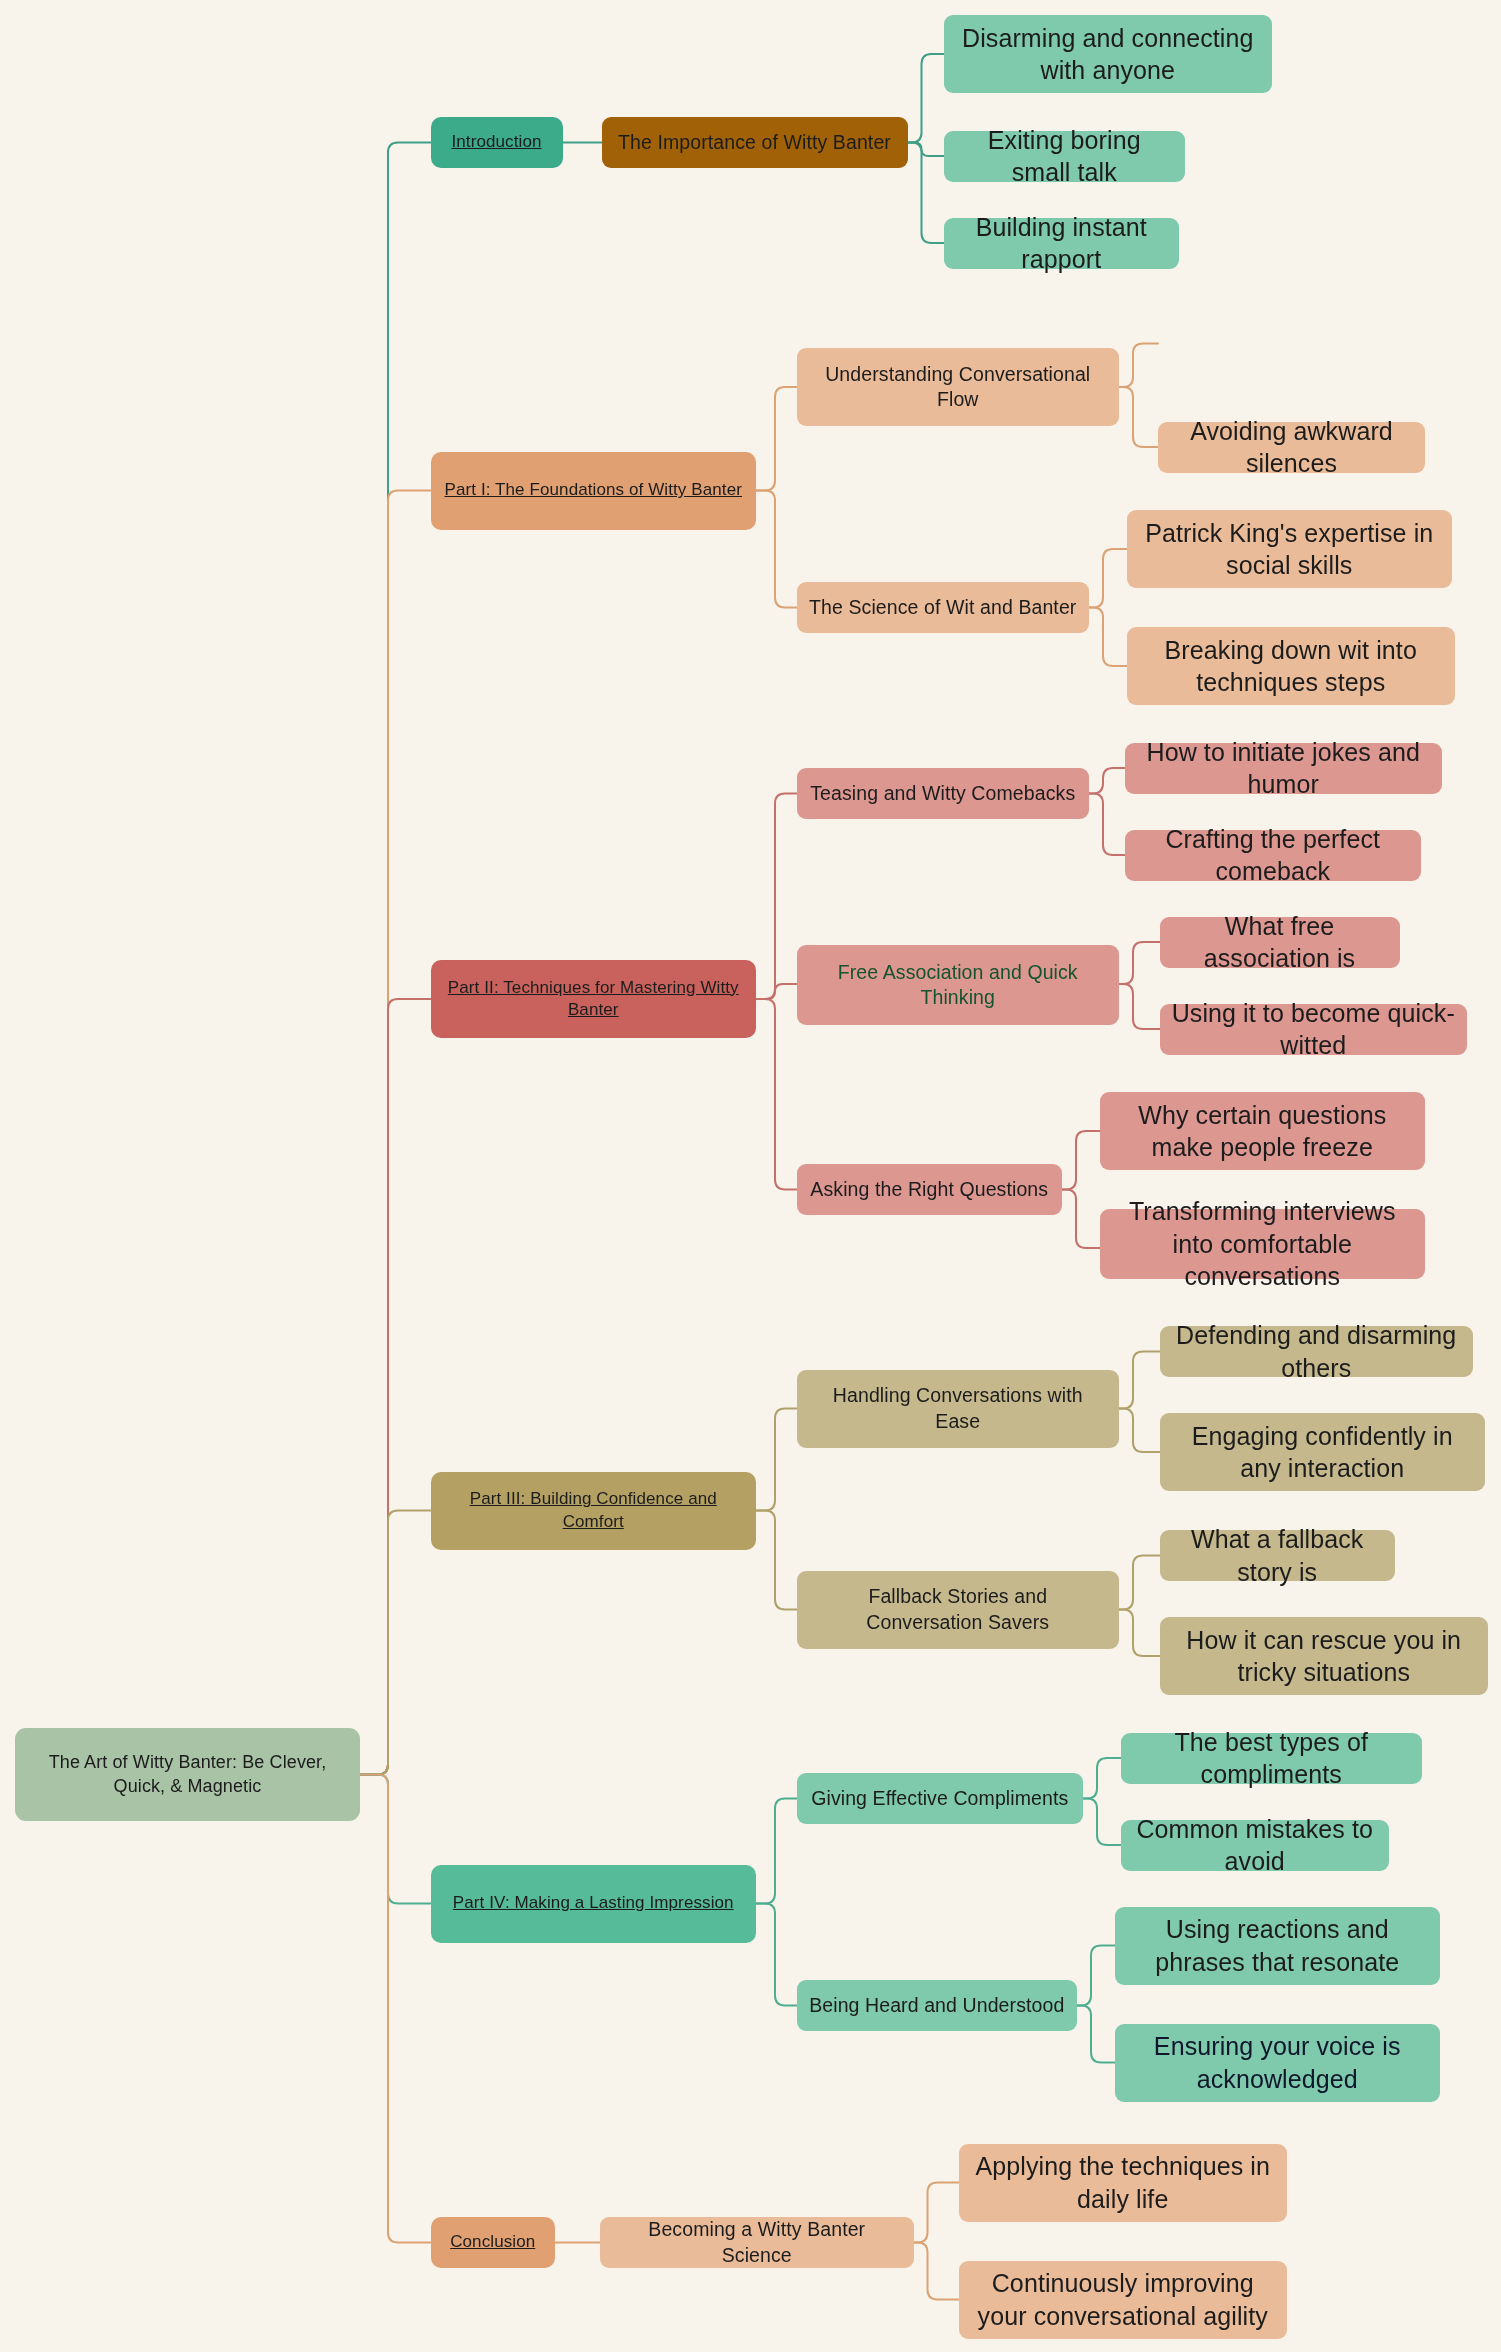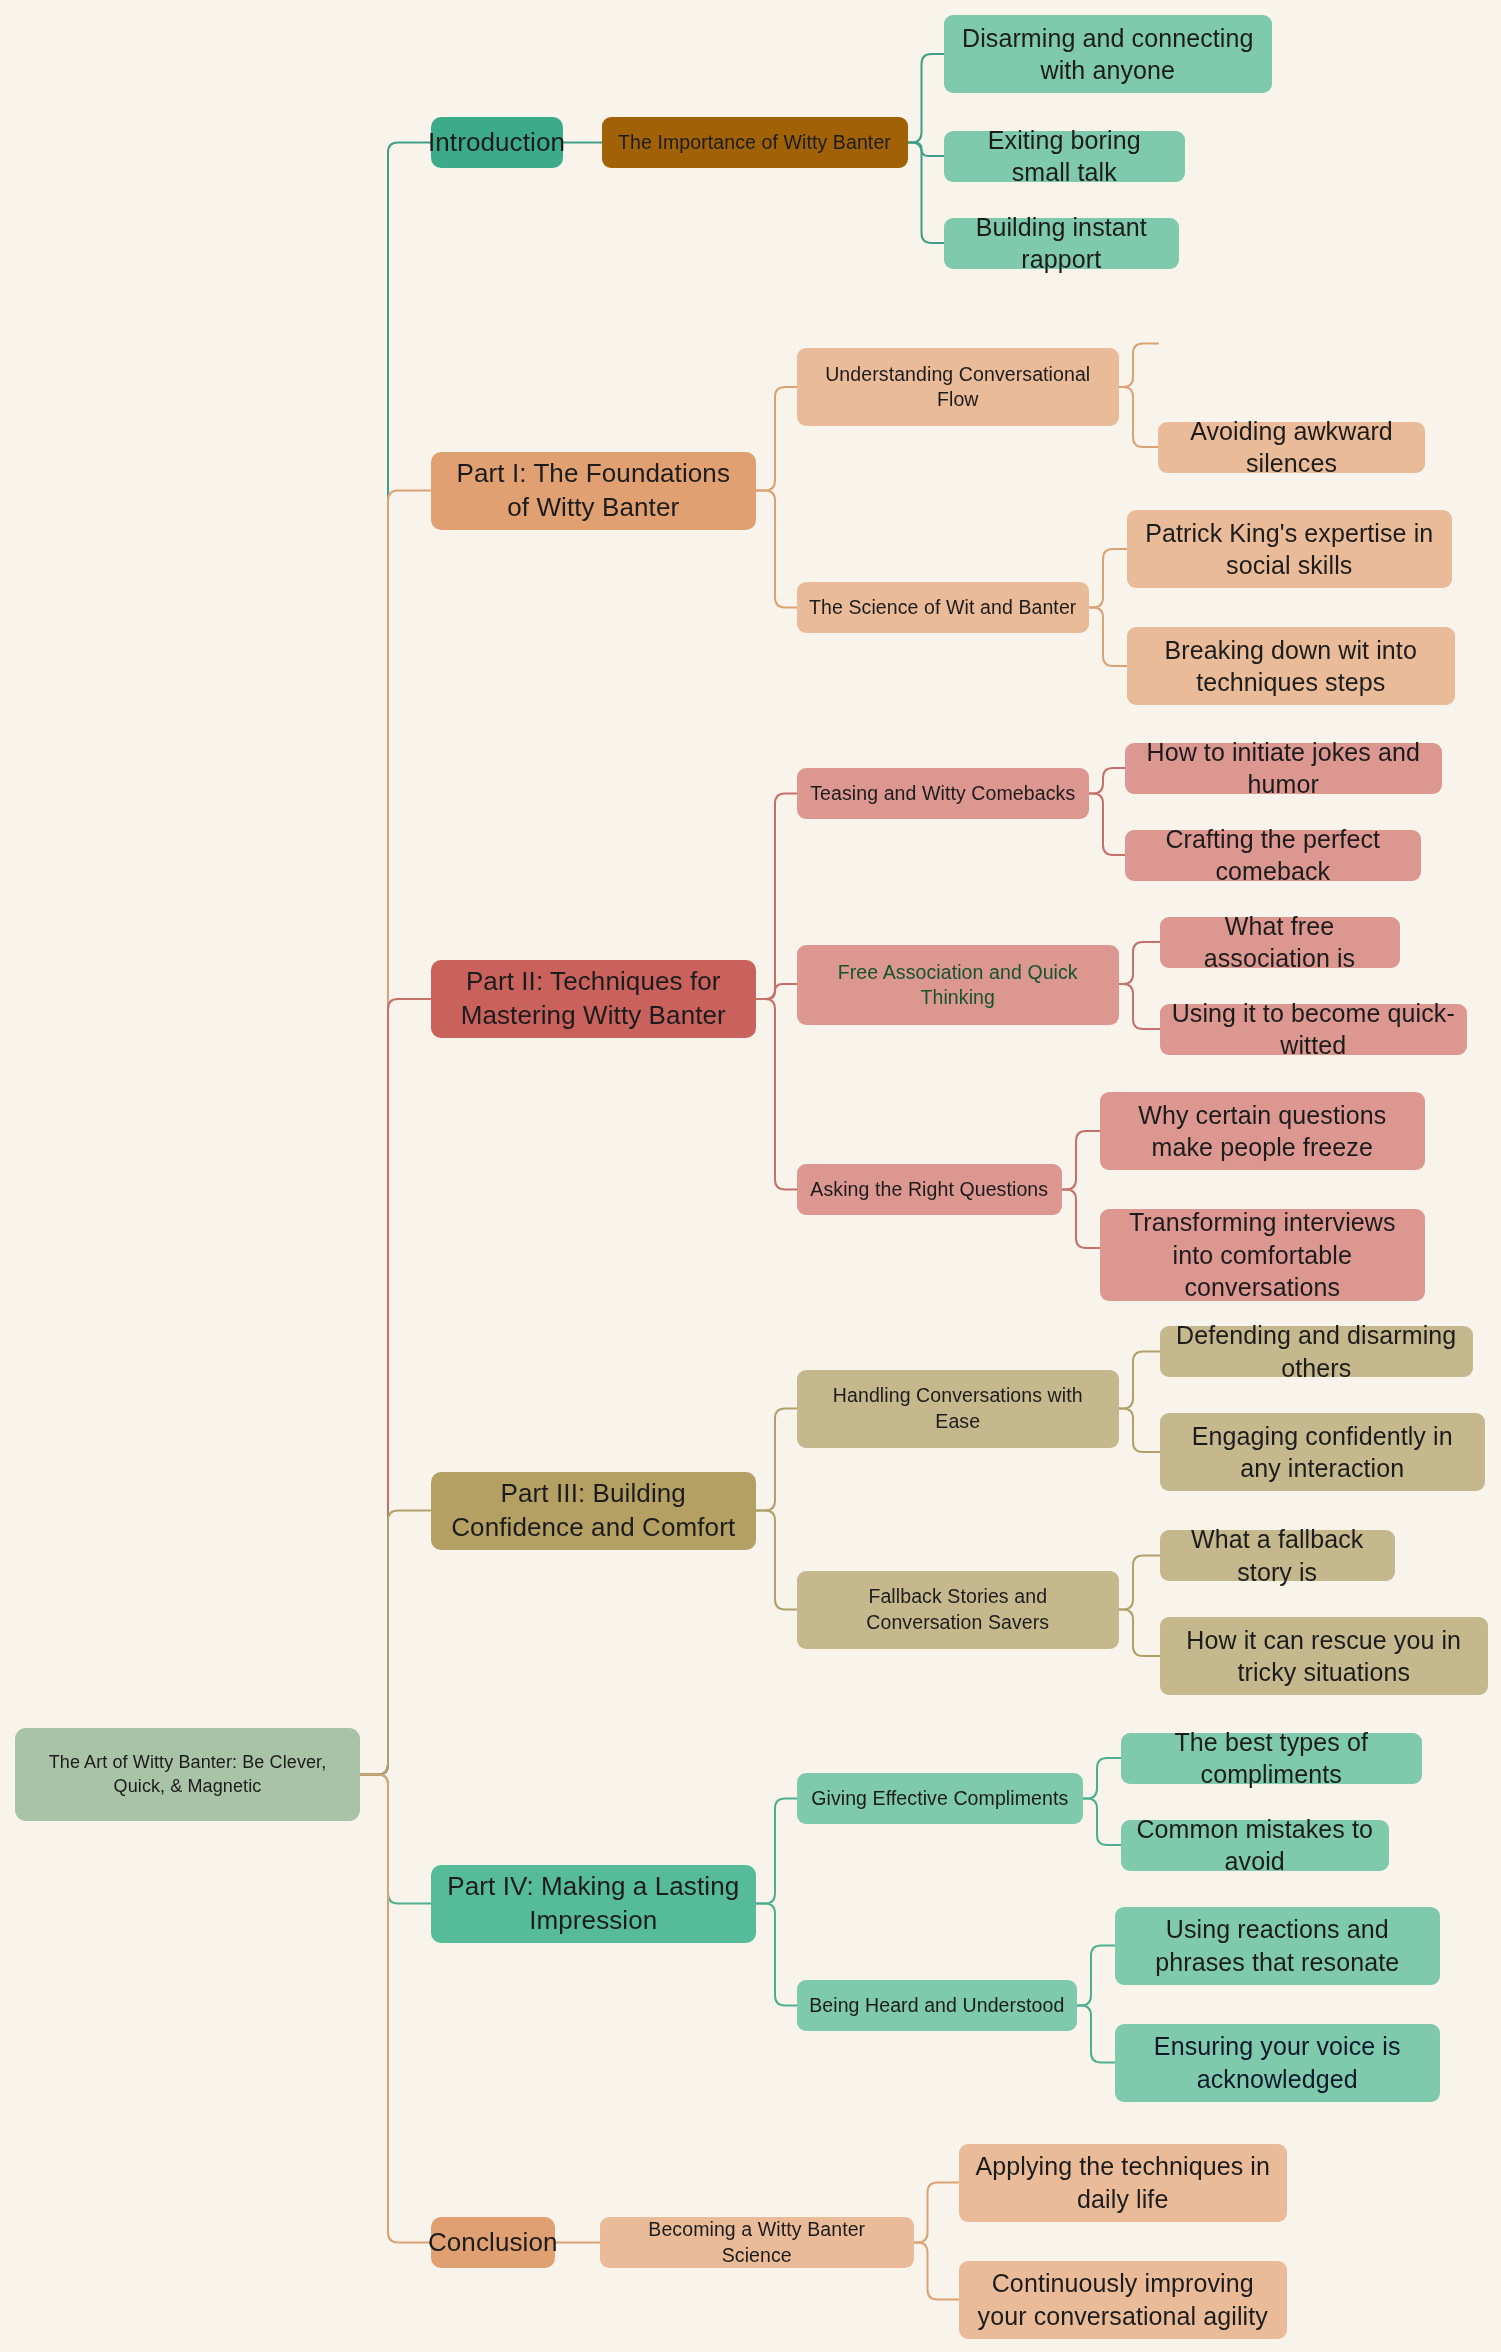--- a/index.html
+++ b/index.html
@@ -29,21 +29,21 @@
     align-items: center;
     justify-content: center;
     text-align: center;
     border-radius: 9px;
     color: #1c1c1c;
     line-height: 1.30;
     padding: 4px 12px;
     letter-spacing: 0.1px;
   }
   .node.root      { font-size: 18px; border-radius: 11px; }
-  .node.lvl1      { font-size: 26px; border-radius: 10px; }
+  .node.lvl1      { font-size: 17px; border-radius: 10px; text-decoration: underline; }
   .node.lvl2      { font-size: 19.5px; }
   .node.lvl3      { font-size: 25px; }
 </style>
 </head>
 <body style="background: rgb(248, 244, 236);">
 
 <div id="canvas" style="background: rgb(248, 244, 236);">
   <svg id="edges" viewBox="0 0 1501 2352" xmlns="http://www.w3.org/2000/svg">
       <path d="M 360 1774.5 L 378 1774.5 Q 388 1774.5 388 1764.5 L 388 152.5 Q 388 142.5 398 142.5 L 430.5 142.5" fill="none" stroke="#3f9e86" stroke-width="2" stroke-linecap="round"></path>
       <path d="M 562.5 142.5 L 601.5 142.5" fill="none" stroke="#3f9e86" stroke-width="2" stroke-linecap="round"></path>
@@ -100,21 +100,21 @@
     <div class="node lvl3" style="left: 1126.5px; top: 627px; width: 328.5px; height: 78px; background: rgb(234, 187, 152); color: rgb(28, 28, 28);">Breaking down wit into techniques steps</div>
     <div class="node lvl1" style="left: 430.5px; top: 960px; width: 325.5px; height: 78px; background: rgb(201, 98, 92); color: rgb(28, 28, 28);">Part II: Techniques for Mastering Witty Banter</div>
     <div class="node lvl2" style="left: 796.5px; top: 768px; width: 292.5px; height: 51px; background: rgb(221, 151, 145); color: rgb(28, 28, 28);">Teasing and Witty Comebacks</div>
     <div class="node lvl3" style="left: 1125px; top: 742.5px; width: 316.5px; height: 51px; background: rgb(221, 151, 145); color: rgb(28, 28, 28);">How to initiate jokes and humor</div>
     <div class="node lvl3" style="left: 1125px; top: 829.5px; width: 295.5px; height: 51px; background: rgb(221, 151, 145); color: rgb(28, 28, 28);">Crafting the perfect comeback</div>
     <div class="node lvl2" style="left: 796.5px; top: 945px; width: 322.5px; height: 80px; background: rgb(221, 151, 145); color: #14532d;">Free Association and Quick Thinking</div>
     <div class="node lvl3" style="left: 1159.5px; top: 916.5px; width: 240px; height: 51px; background: rgb(221, 151, 145); color: rgb(28, 28, 28);">What free association is</div>
     <div class="node lvl3" style="left: 1159.5px; top: 1003.5px; width: 307.5px; height: 51px; background: rgb(221, 151, 145); color: rgb(28, 28, 28);">Using it to become quick-witted</div>
     <div class="node lvl2" style="left: 796.5px; top: 1164px; width: 265.5px; height: 51px; background: rgb(221, 151, 145); color: rgb(28, 28, 28);">Asking the Right Questions</div>
     <div class="node lvl3" style="left: 1099.5px; top: 1092px; width: 325.5px; height: 78px; background: rgb(221, 151, 145); color: rgb(28, 28, 28);">Why certain questions make people freeze</div>
-    <div class="node lvl3" style="left: 1099.5px; top: 1209px; width: 325.5px; height: 92px; background: rgb(221, 151, 145); color: rgb(28, 28, 28);">Transforming interviews into comfortable conversations</div>
+    <div class="node lvl3" style="left: 1099.5px; top: 1209px; width: 325.5px; height: 70px; background: rgb(221, 151, 145); color: rgb(28, 28, 28);">Transforming interviews into comfortable conversations</div>
     <div class="node lvl1" style="left: 430.5px; top: 1471.5px; width: 325.5px; height: 78px; background: rgb(181, 160, 99); color: rgb(28, 28, 28);">Part III: Building Confidence and Comfort</div>
     <div class="node lvl2" style="left: 796.5px; top: 1369.5px; width: 322.5px; height: 78px; background: rgb(198, 184, 141); color: rgb(28, 28, 28);">Handling Conversations with Ease</div>
     <div class="node lvl3" style="left: 1159.5px; top: 1326px; width: 313.5px; height: 51px; background: rgb(198, 184, 141); color: rgb(28, 28, 28);">Defending and disarming others</div>
     <div class="node lvl3" style="left: 1159.5px; top: 1413px; width: 325.5px; height: 78px; background: rgb(198, 184, 141); color: rgb(28, 28, 28);">Engaging confidently in any interaction</div>
     <div class="node lvl2" style="left: 796.5px; top: 1570.5px; width: 322.5px; height: 78px; background: rgb(198, 184, 141); color: rgb(28, 28, 28);">Fallback Stories and Conversation Savers</div>
     <div class="node lvl3" style="left: 1159.5px; top: 1530px; width: 235.5px; height: 51px; background: rgb(198, 184, 141); color: rgb(28, 28, 28);">What a fallback story is</div>
     <div class="node lvl3" style="left: 1159.5px; top: 1617px; width: 328.5px; height: 78px; background: rgb(198, 184, 141); color: rgb(28, 28, 28);">How it can rescue you in tricky situations</div>
     <div class="node lvl1" style="left: 430.5px; top: 1864.5px; width: 325.5px; height: 78px; background: rgb(86, 187, 152); color: rgb(28, 28, 28);">Part IV: Making a Lasting Impression</div>
     <div class="node lvl2" style="left: 796.5px; top: 1773px; width: 286.5px; height: 51px; background: rgb(127, 201, 173); color: rgb(28, 28, 28);">Giving Effective Compliments</div>
     <div class="node lvl3" style="left: 1120.5px; top: 1732.5px; width: 301.5px; height: 51px; background: rgb(127, 201, 173); color: rgb(28, 28, 28);">The best types of compliments</div>

